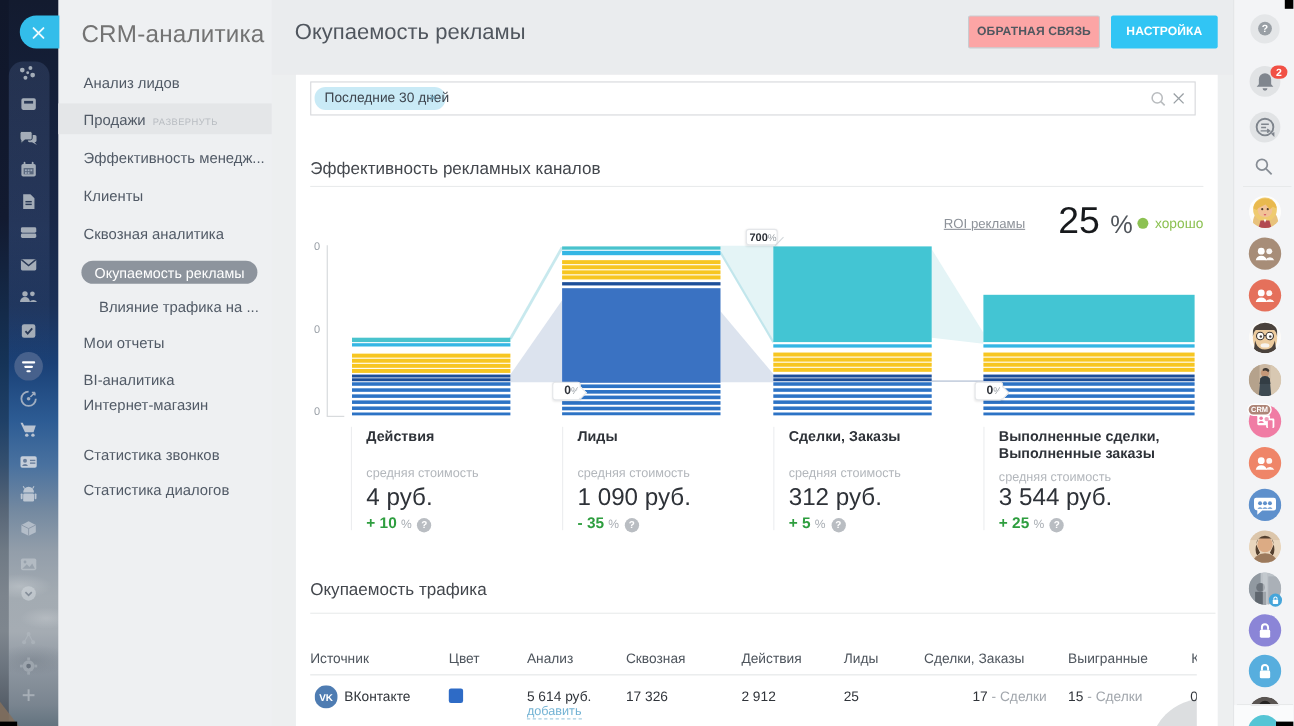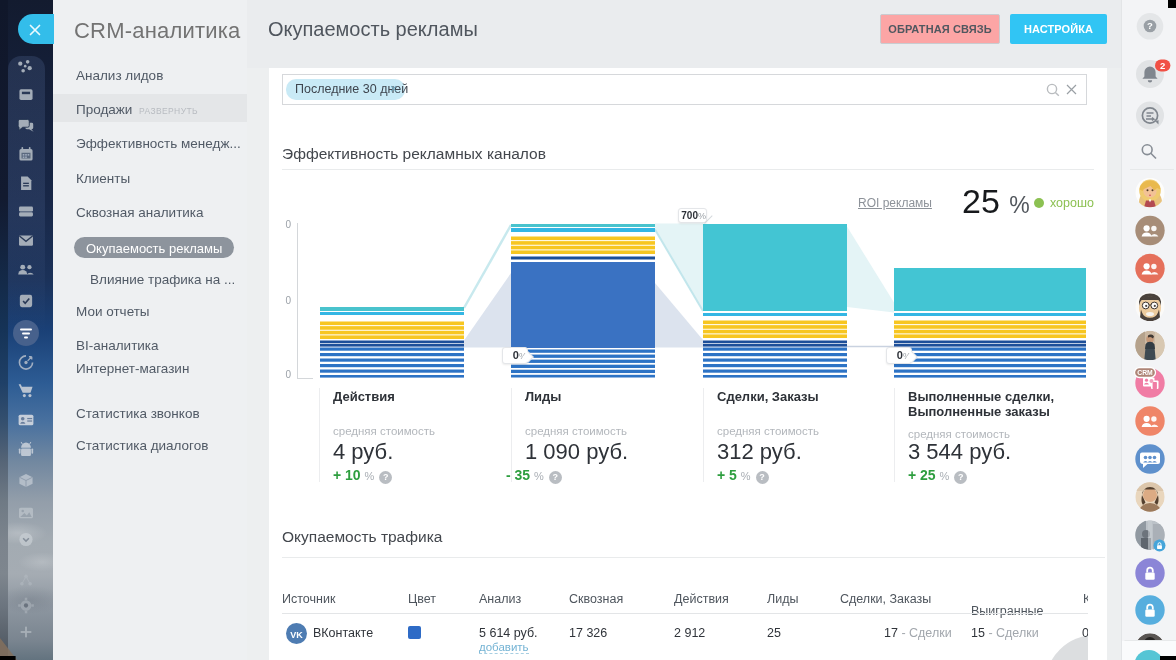--- a/index.html
+++ b/index.html
@@ -356,21 +356,21 @@
   <div class="vsep" style="left:893.5px;"></div>
 
   <div class="stat-t" style="left:333px; top:389px;">Действия</div>
   <div class="stat-s" style="left:333px; top:425px;">средняя стоимость</div>
   <div class="stat-v" style="left:333px; top:438.5px;">4 руб.</div>
   <div class="stat-c" style="left:333px; top:467px;">+ 10 <span class="pc">%</span><span class="qm">?</span></div>
 
   <div class="stat-t" style="left:525px; top:389px;">Лиды</div>
   <div class="stat-s" style="left:525px; top:425px;">средняя стоимость</div>
   <div class="stat-v" style="left:525px; top:438.5px;text-align:right;">1 090 руб.</div>
-  <div class="stat-c" style="left:506px; top:467px;">- 35 <span class="pc">%</span><span class="qm">?</span></div>
+  <div class="stat-c" style="left:525px; top:467px;">- 35 <span class="pc">%</span><span class="qm">?</span></div>
 
   <div class="stat-t" style="left:717px; top:389px;">Сделки, Заказы</div>
   <div class="stat-s" style="left:717px; top:425px;">средняя стоимость</div>
   <div class="stat-v" style="left:717px; top:438.5px;">312 руб.</div>
   <div class="stat-c" style="left:717px; top:467px;">+ 5 <span class="pc">%</span><span class="qm">?</span></div>
 
   <div class="stat-t" style="left:908px; top:389px;">Выполненные сделки,<br>Выполненные заказы</div>
   <div class="stat-s" style="left:908px; top:428px;">средняя стоимость</div>
   <div class="stat-v" style="left:908px; top:438.5px;">3 544 руб.</div>
   <div class="stat-c" style="left:908px; top:467px;">+ 25 <span class="pc">%</span><span class="qm">?</span></div>
@@ -379,21 +379,21 @@
 <div class="sechead" style="left:282px; top:527.5px;">Окупаемость трафика</div>
 
 <div id="table">
   <div class="th" style="left:282px;">Источник</div>
   <div class="th" style="left:408px;">Цвет</div>
   <div class="th" style="left:479px;">Анализ</div>
   <div class="th" style="left:569px;">Сквозная</div>
   <div class="th" style="left:674px;">Действия</div>
   <div class="th" style="left:767px;">Лиды</div>
   <div class="th" style="left:840px;">Сделки, Заказы</div>
-  <div class="th" style="left:971px;margin-top:12px;">Выигранные</div>
+  <div class="th" style="left:971px;">Выигранные</div>
   <div class="th" style="left:1083px;">Конверсия</div>
   <div class="hr" style="left:282px; top:613px; width:825px; background:#e3e5e7;"></div>
 
   <svg class="abs" style="left:286px; top:623px;" width="21" height="21">
     <circle cx="10.5" cy="10.5" r="10.5" fill="#4e7cb2"></circle>
     <text x="10.5" y="14.5" font-size="9" font-weight="bold" fill="#fff" text-anchor="middle" font-family="Liberation Sans">VK</text>
   </svg>
   <div class="td" style="left:313px;">ВКонтакте</div>
   <div class="abs" style="left:408px; top:626px; width:13px; height:13px; background:#2e6bc6; border-radius:2px;"></div>
   <div class="td" style="left:479px;">5 614 руб.</div>

